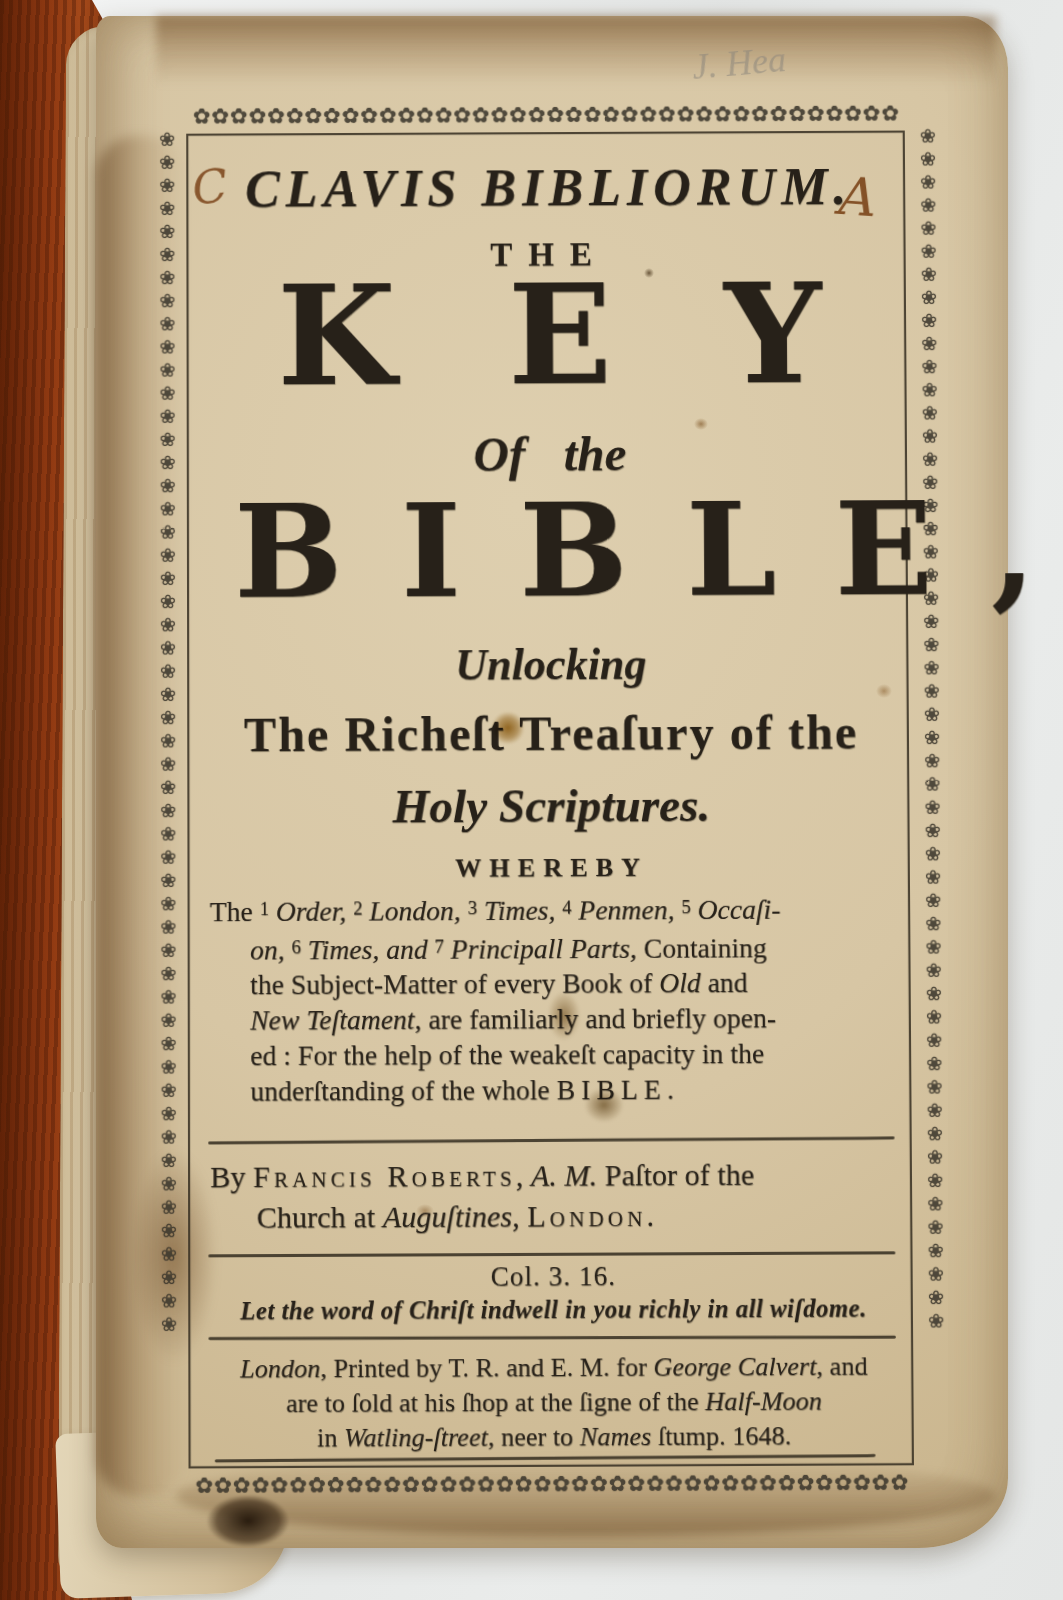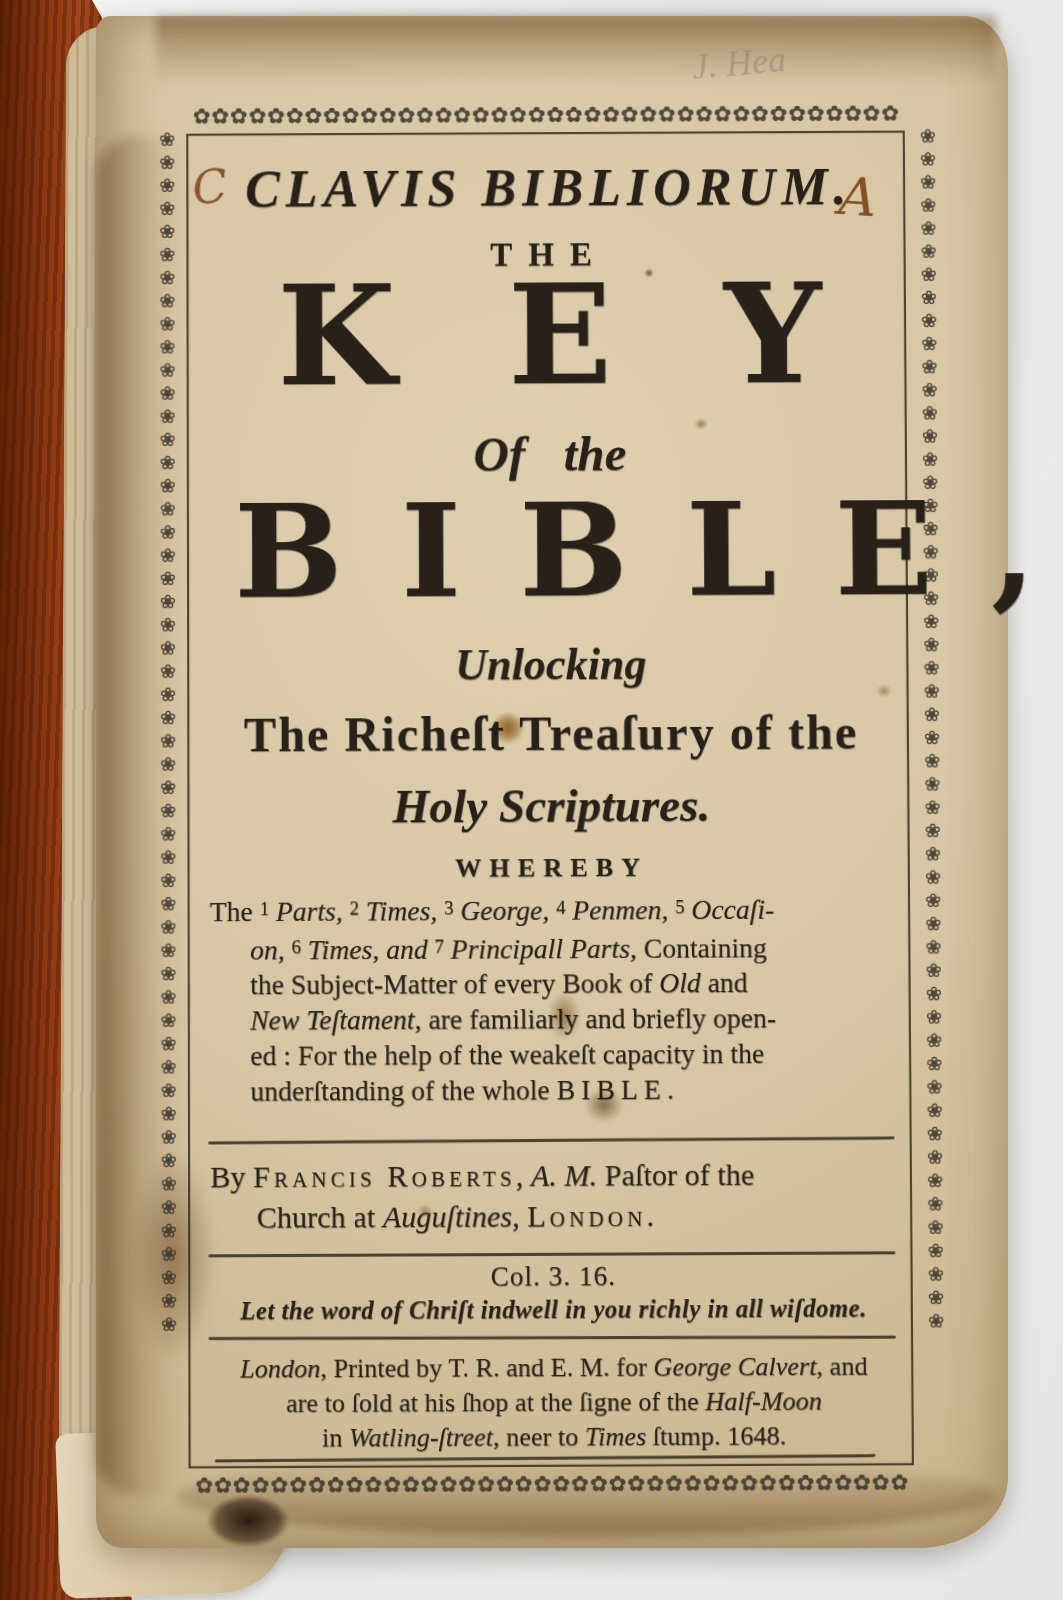--- a/index.html
+++ b/index.html
@@ -166,21 +166,21 @@
         <div class="tline article">THE</div>
         <div class="tline key-word">KEY</div>
         <div class="tline of-the">Of the</div>
         <div class="tline bible-word">BIBLE,</div>
         <div class="tline unlocking">Unlocking</div>
         <div class="tline subtitle1">The Richeſt Treaſury of the</div>
         <div class="tline subtitle2">Holy Scriptures.</div>
         <div class="tline whereby">WHEREBY</div>
 
         <div class="summary">
-          <div class="para-line"><span class="seg-r">The </span><span class="seg-n">1 </span><span class="seg-i">Parts, </span><span class="seg-n">2 </span><span class="seg-i">Times, </span><span class="seg-n">3 </span><span class="seg-i">George, </span><span class="seg-n">4 </span><span class="seg-i">Penmen, </span><span class="seg-n">5 </span><span class="seg-i">Occaſi-</span></div>
+          <div class="para-line"><span class="seg-r">The </span><span class="seg-n">1 </span><span class="seg-i">Order, </span><span class="seg-n">2 </span><span class="seg-i">London, </span><span class="seg-n">3 </span><span class="seg-i">Times, </span><span class="seg-n">4 </span><span class="seg-i">Penmen, </span><span class="seg-n">5 </span><span class="seg-i">Occaſi-</span></div>
           <div class="para-line cont"><span class="seg-i">on, </span><span class="seg-n">6 </span><span class="seg-i">Times, and </span><span class="seg-n">7 </span><span class="seg-i">Principall Parts, </span><span class="seg-r">Containing</span></div>
           <div class="para-line cont"><span class="seg-r">the Subject-Matter of every Book of </span><span class="seg-i">Old</span><span class="seg-r"> and</span></div>
           <div class="para-line cont"><span class="seg-i">New Teſtament</span><span class="seg-r">, are familiarly and briefly open-</span></div>
           <div class="para-line cont"><span class="seg-r">ed : For the help of the weakeſt capacity in the</span></div>
           <div class="para-line cont"><span class="seg-r">underſtanding of the whole </span><span class="seg-spaced">BIBLE.</span></div>
         </div>
 
         <div class="rule rule1"></div>
 
         <div class="byline">
@@ -191,21 +191,21 @@
         <div class="rule rule2"></div>
 
         <div class="tline verse-ref">Col. 3. 16.</div>
         <div class="tline verse">Let the word of Chriſt indwell in you richly in all wiſdome.</div>
 
         <div class="rule rule3"></div>
 
         <div class="imprint">
           <div><span class="seg-i">London</span><span class="seg-r">, Printed by T. R. and E. M. for </span><span class="seg-i">George Calvert</span><span class="seg-r">, and</span></div>
           <div><span class="seg-r">are to ſold at his ſhop at the ſigne of the </span><span class="seg-i">Half-Moon</span></div>
-          <div><span class="seg-r">in </span><span class="seg-i">Watling-ſtreet</span><span class="seg-r">, neer to </span><span class="seg-i">Times</span><span class="seg-r"> ſtump. 1648.</span></div>
+          <div><span class="seg-r">in </span><span class="seg-i">Watling-ſtreet</span><span class="seg-r">, neer to </span><span class="seg-i">Names</span><span class="seg-r"> ſtump. 1648.</span></div>
         </div>
 
         <div class="rule rule4"></div>
       </div>
 
       <div class="hand hand-c">C</div>
       <div class="hand hand-a">A</div>
     </div>
 
     <div class="hand-top">J. Hea</div>

